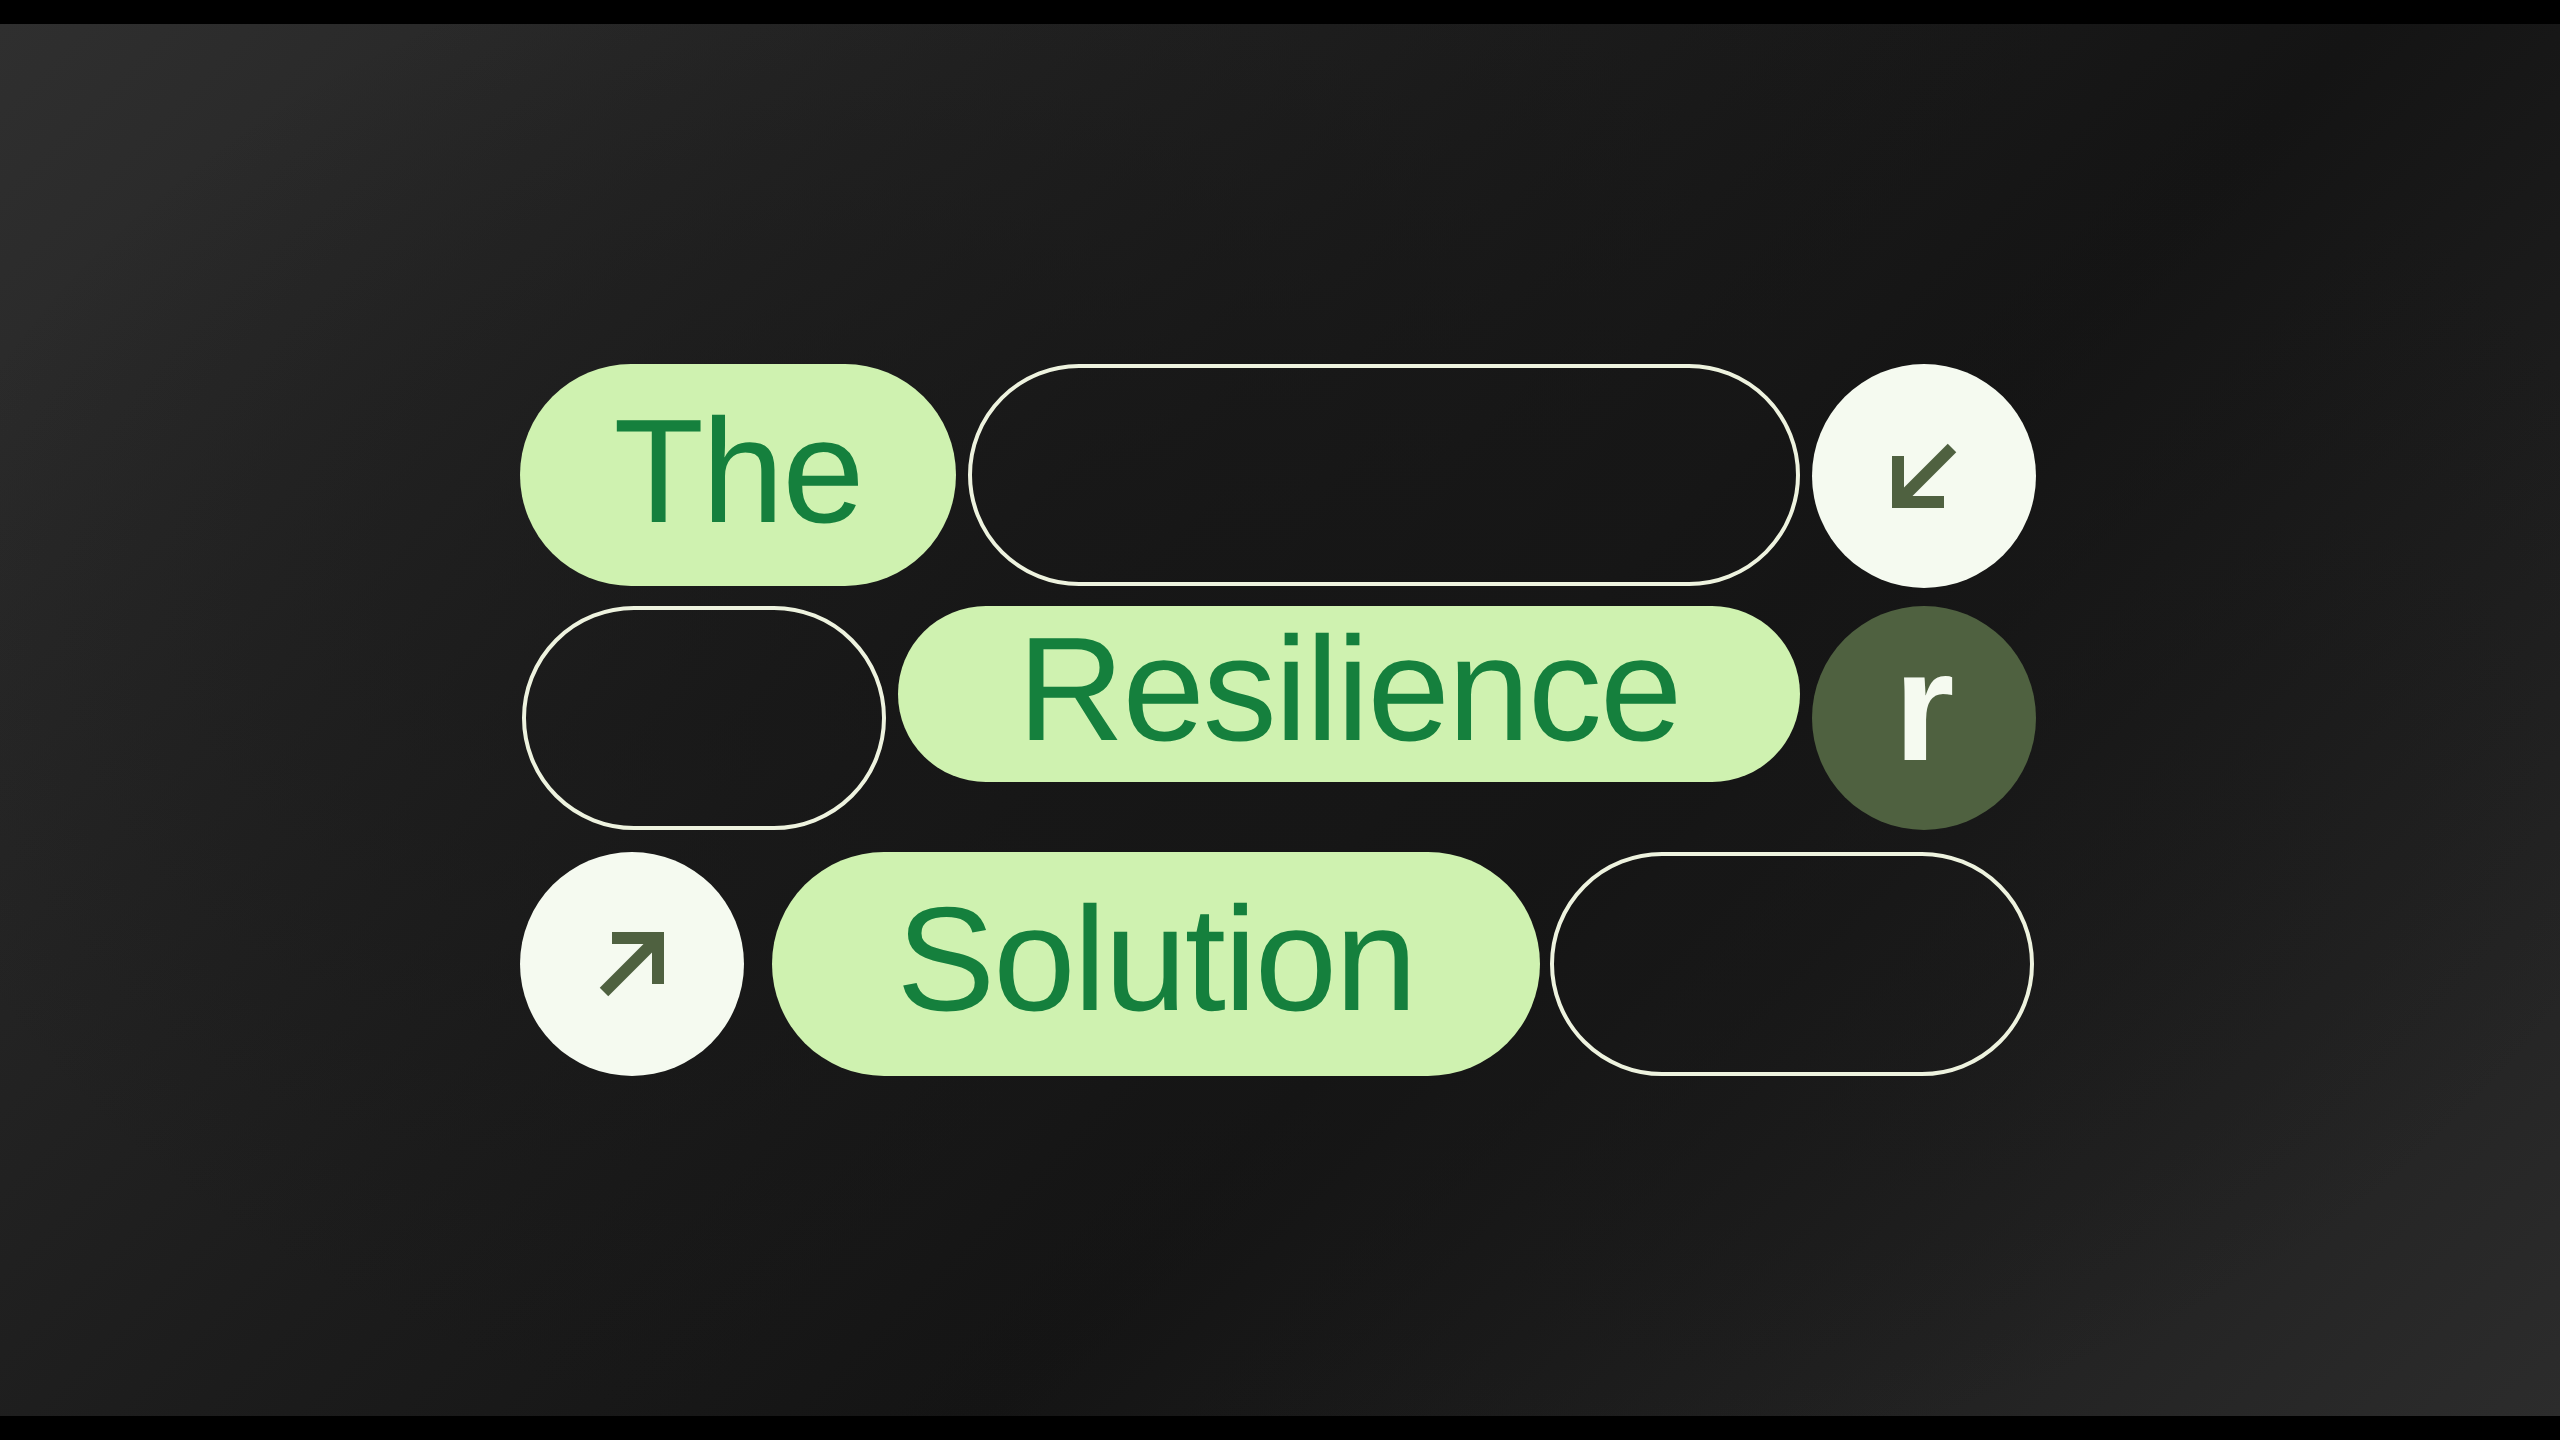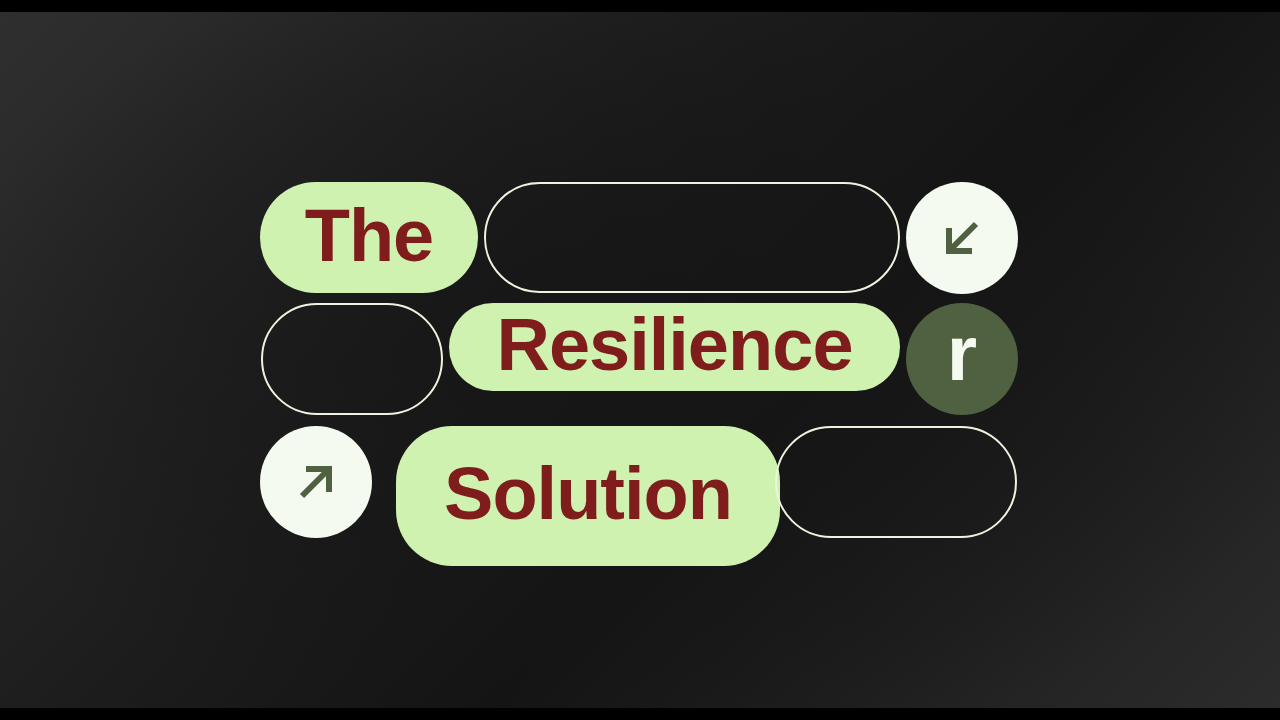--- a/index.html
+++ b/index.html
@@ -21,21 +21,21 @@
   }
   .pill-outline {
     border: 2px solid #eef3df; border-radius: 56px; background: transparent;
   }
   .circle {
     border-radius: 50%; display: flex; align-items: center; justify-content: center;
   }
   .circle-light { background: #f5faf0; }
   .circle-dark { background: #4f6140; }
   .word {
-    color: #7f1d1d; font-size: 74px; font-weight: 700; letter-spacing: -1px;
+    color: #15803d; font-size: 74px; font-weight: 400; letter-spacing: -1px;
     line-height: 1; margin-top: -4px;
   }
   .r-glyph {
     color: #f5faf0; font-size: 78px; font-weight: 700; line-height: 1; margin-top: -12px;
   }
   svg { display: block; }
 </style>
 </head>
 <body>
 
@@ -63,18 +63,18 @@
   </div>
 
   <div class="shape circle circle-light" style="left:260px; top:414px; width:112px; height:112px;">
     <span>
       <svg width="44" height="44" viewBox="0 0 44 44">
         <path d="M8 36 L34 10" stroke="#4f6140" stroke-width="6" fill="none"></path>
         <path d="M12 9 L35 9 L35 32" stroke="#4f6140" stroke-width="6" fill="none"></path>
       </svg>
     </span>
   </div>
-  <div class="shape pill-fill" style="left:396px; top:414px; width:384px; height:140px;">
+  <div class="shape pill-fill" style="left:386px; top:414px; width:384px; height:112px;">
     <span class="word">Solution</span>
   </div>
   <div class="shape pill-outline" style="left:775px; top:414px; width:242px; height:112px;"></div>
 
 </div>
 
 </body></html>

